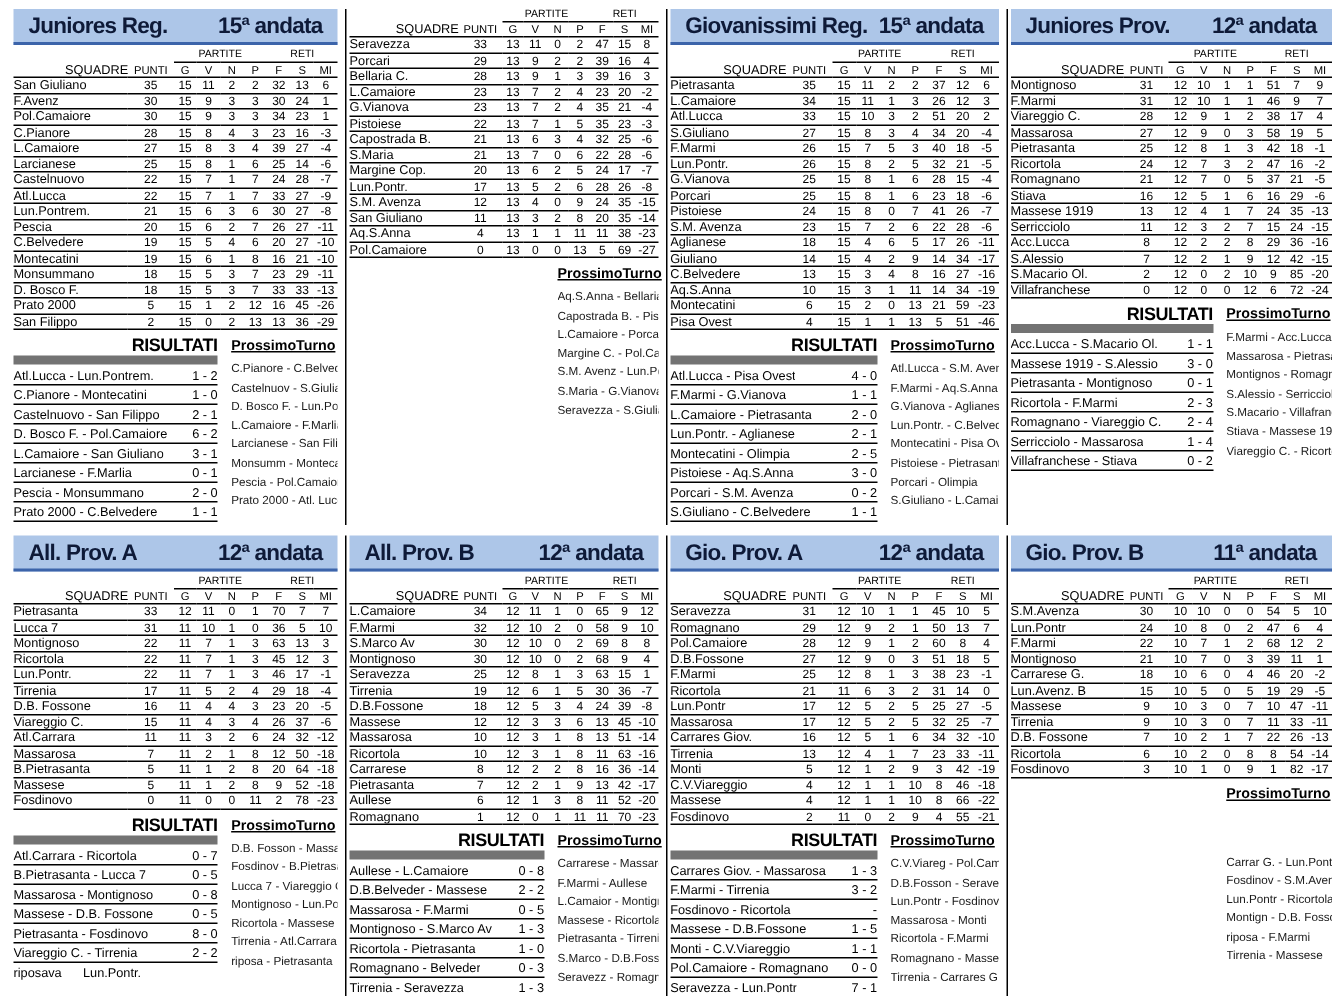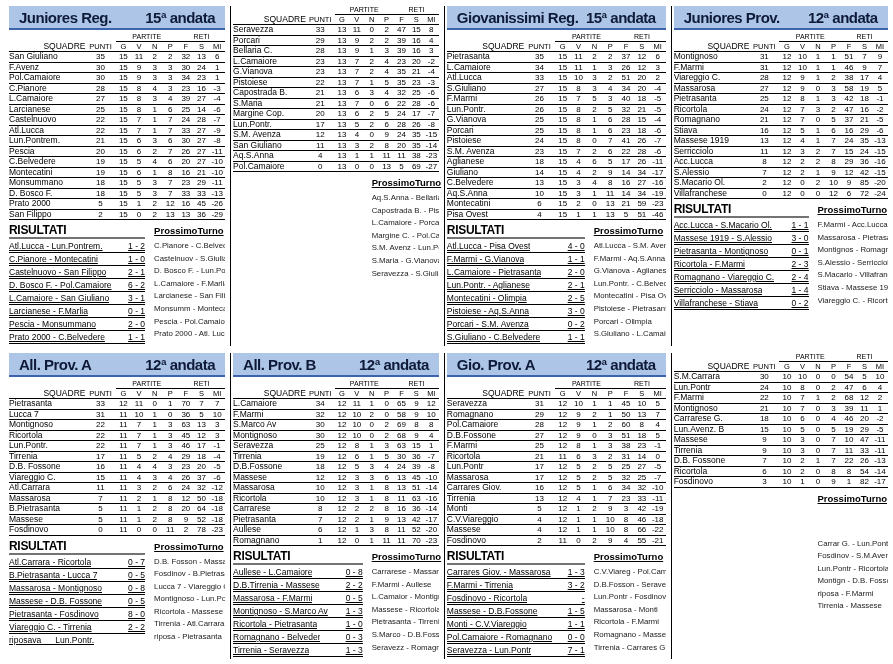--- a/index.html
+++ b/index.html
@@ -28,27 +28,27 @@
   table.st .nogrp{border-bottom:none;}
   table.st .sq{font-size:8.5px;text-align:right;vertical-align:bottom;border-bottom:1px solid #000;line-height:9px;}
   table.st .colh{font-size:7.5px;text-align:center;border-bottom:1px solid #000;line-height:9px;}
   table.st td{border-bottom:1px solid #000;text-align:center;}
   table.st td.team{text-align:left;white-space:nowrap;overflow:hidden;font-size:8.5px;}
   
   .bottom{display:flex;margin-top:4px;}
   .ris{flex:0 0 63%;min-width:0;}
   .pro{flex:1;padding-left:9px;min-width:0;}
   .ris h3{
-    font-size:12px;margin:0 0 1px 0;border-bottom:2px solid #737373;
-    letter-spacing:-0.3px;line-height:13px;
+    font-size:12px;margin:0 0 1px 0;border-bottom:6px solid #737373;
+    letter-spacing:-0.3px;line-height:13px;text-align:right;
   }
   .ris ul{list-style:none;margin:0;padding:0;}
   .ris li{
     display:flex;justify-content:space-between;border-bottom:1px solid #000;
-    font-size:8.5px;line-height:12px;white-space:nowrap;text-decoration:underline;
+    font-size:8.5px;line-height:12px;white-space:nowrap;
   }
   .ris li .m{overflow:hidden;}
   .ris li .s{flex:0 0 auto;padding-left:3px;}
   .ris li.norule{border-bottom:none;}
   .pro h4{font-size:9.5px;margin:1px 0 4px 0;line-height:11px;text-decoration:underline;}
   .pro ul{list-style:none;margin:0;padding:0;}
   .pro li{font-size:7.8px;line-height:12.6px;color:#1a1a1a;white-space:nowrap;overflow:hidden;}
   .pro ul.gap{margin-top:34px;}
 </style>
 </head>
@@ -1467,21 +1467,21 @@
         </table>
         <div class="bottom">
           <div class="ris">
             <h3>RISULTATI</h3>
             <ul>
               <li>
                 <span class="m">Aullese - L.Camaiore</span>
                 <span class="s">0 - 8</span>
               </li>
               <li>
-                <span class="m">D.B.Tirrenia - Massese</span>
+                <span class="m">D.B.Belveder - Massese</span>
                 <span class="s">2 - 2</span>
               </li>
               <li>
                 <span class="m">Massarosa - F.Marmi</span>
                 <span class="s">0 - 5</span>
               </li>
               <li>
                 <span class="m">Montignoso - S.Marco Av</span>
                 <span class="s">1 - 3</span>
               </li>
@@ -1751,20 +1751,24 @@
               <li>Ricortola - F.Marmi</li>
               <li>Romagnano - Massese</li>
               <li>Tirrenia - Carrares G.</li>
             </ul>
           </div>
         </div>
       </section>
     </div>
     <div class="cell">
       <section class="panel">
+        <div class="hdr">
+          <span class="t">Gio. Prov. B</span>
+          <span class="a">11ª andata</span>
+        </div>
         <table class="st">
           <colgroup>
             <col class="c-team">
             <col class="c-pts">
             <col class="c-n">
             <col class="c-n">
             <col class="c-n">
             <col class="c-n">
             <col class="c-n">
             <col class="c-n">
@@ -1783,21 +1787,21 @@
               <th class="colh">V</th>
               <th class="colh">N</th>
               <th class="colh">P</th>
               <th class="colh">F</th>
               <th class="colh">S</th>
               <th class="colh">MI</th>
             </tr>
           </thead>
           <tbody>
             <tr>
-              <td class="team">S.M.Carrara</td>
+              <td class="team">S.M.Avenza</td>
               <td>30</td>
               <td>10</td>
               <td>10</td>
               <td>0</td>
               <td>0</td>
               <td>54</td>
               <td>5</td>
               <td>10</td>
             </tr>
             <tr>

